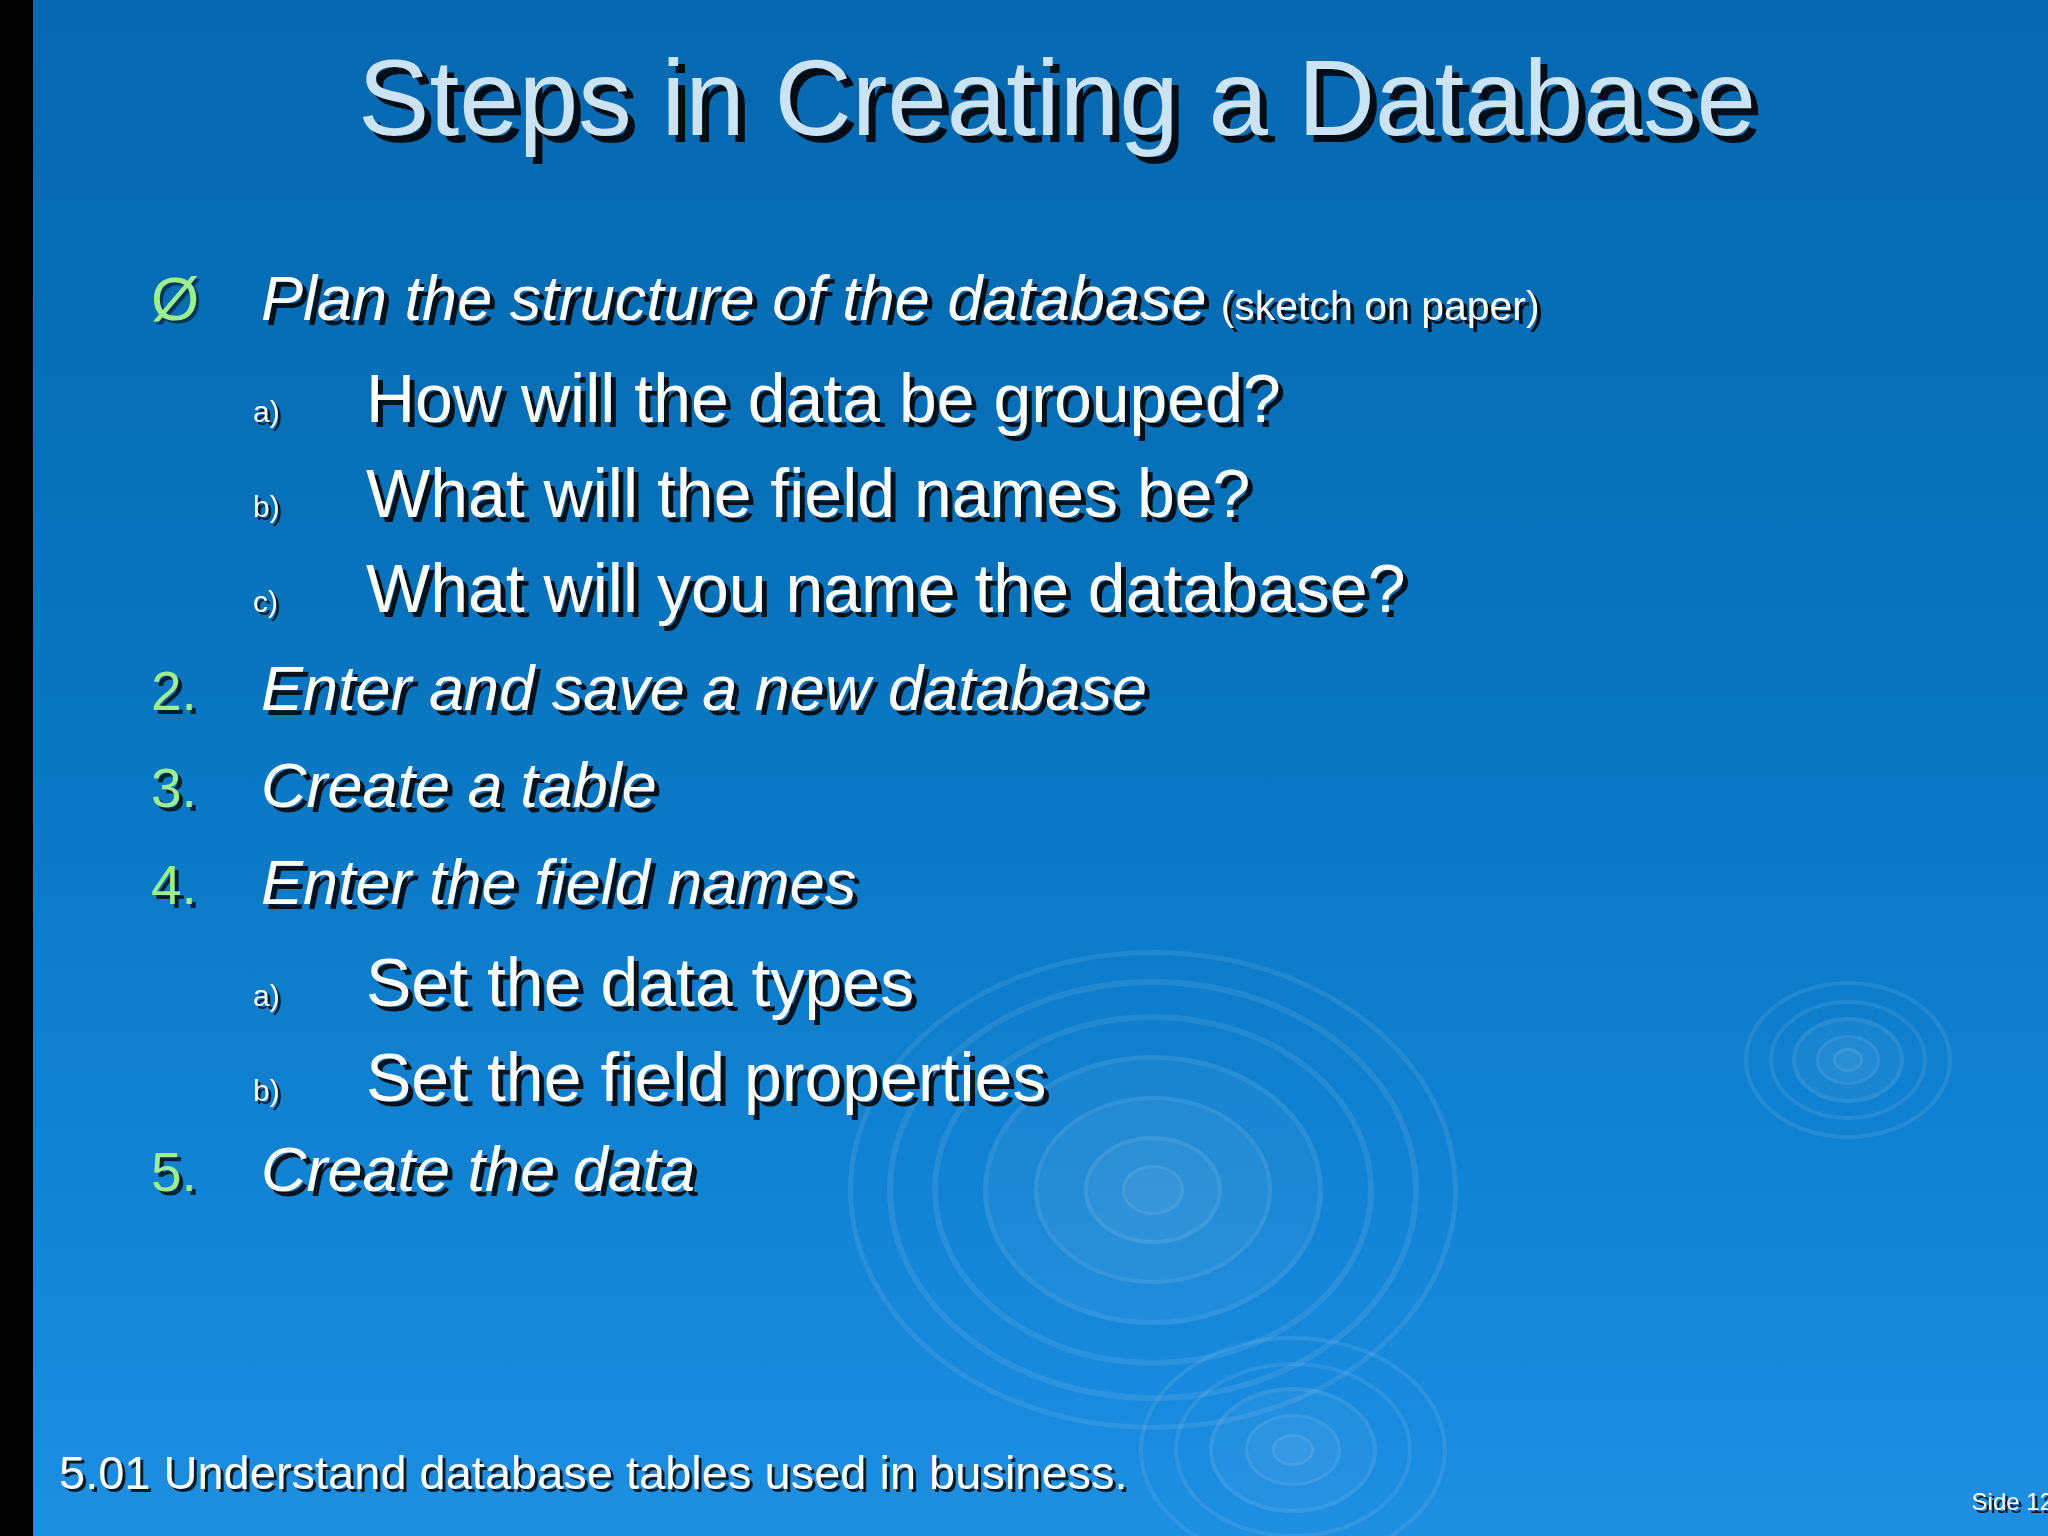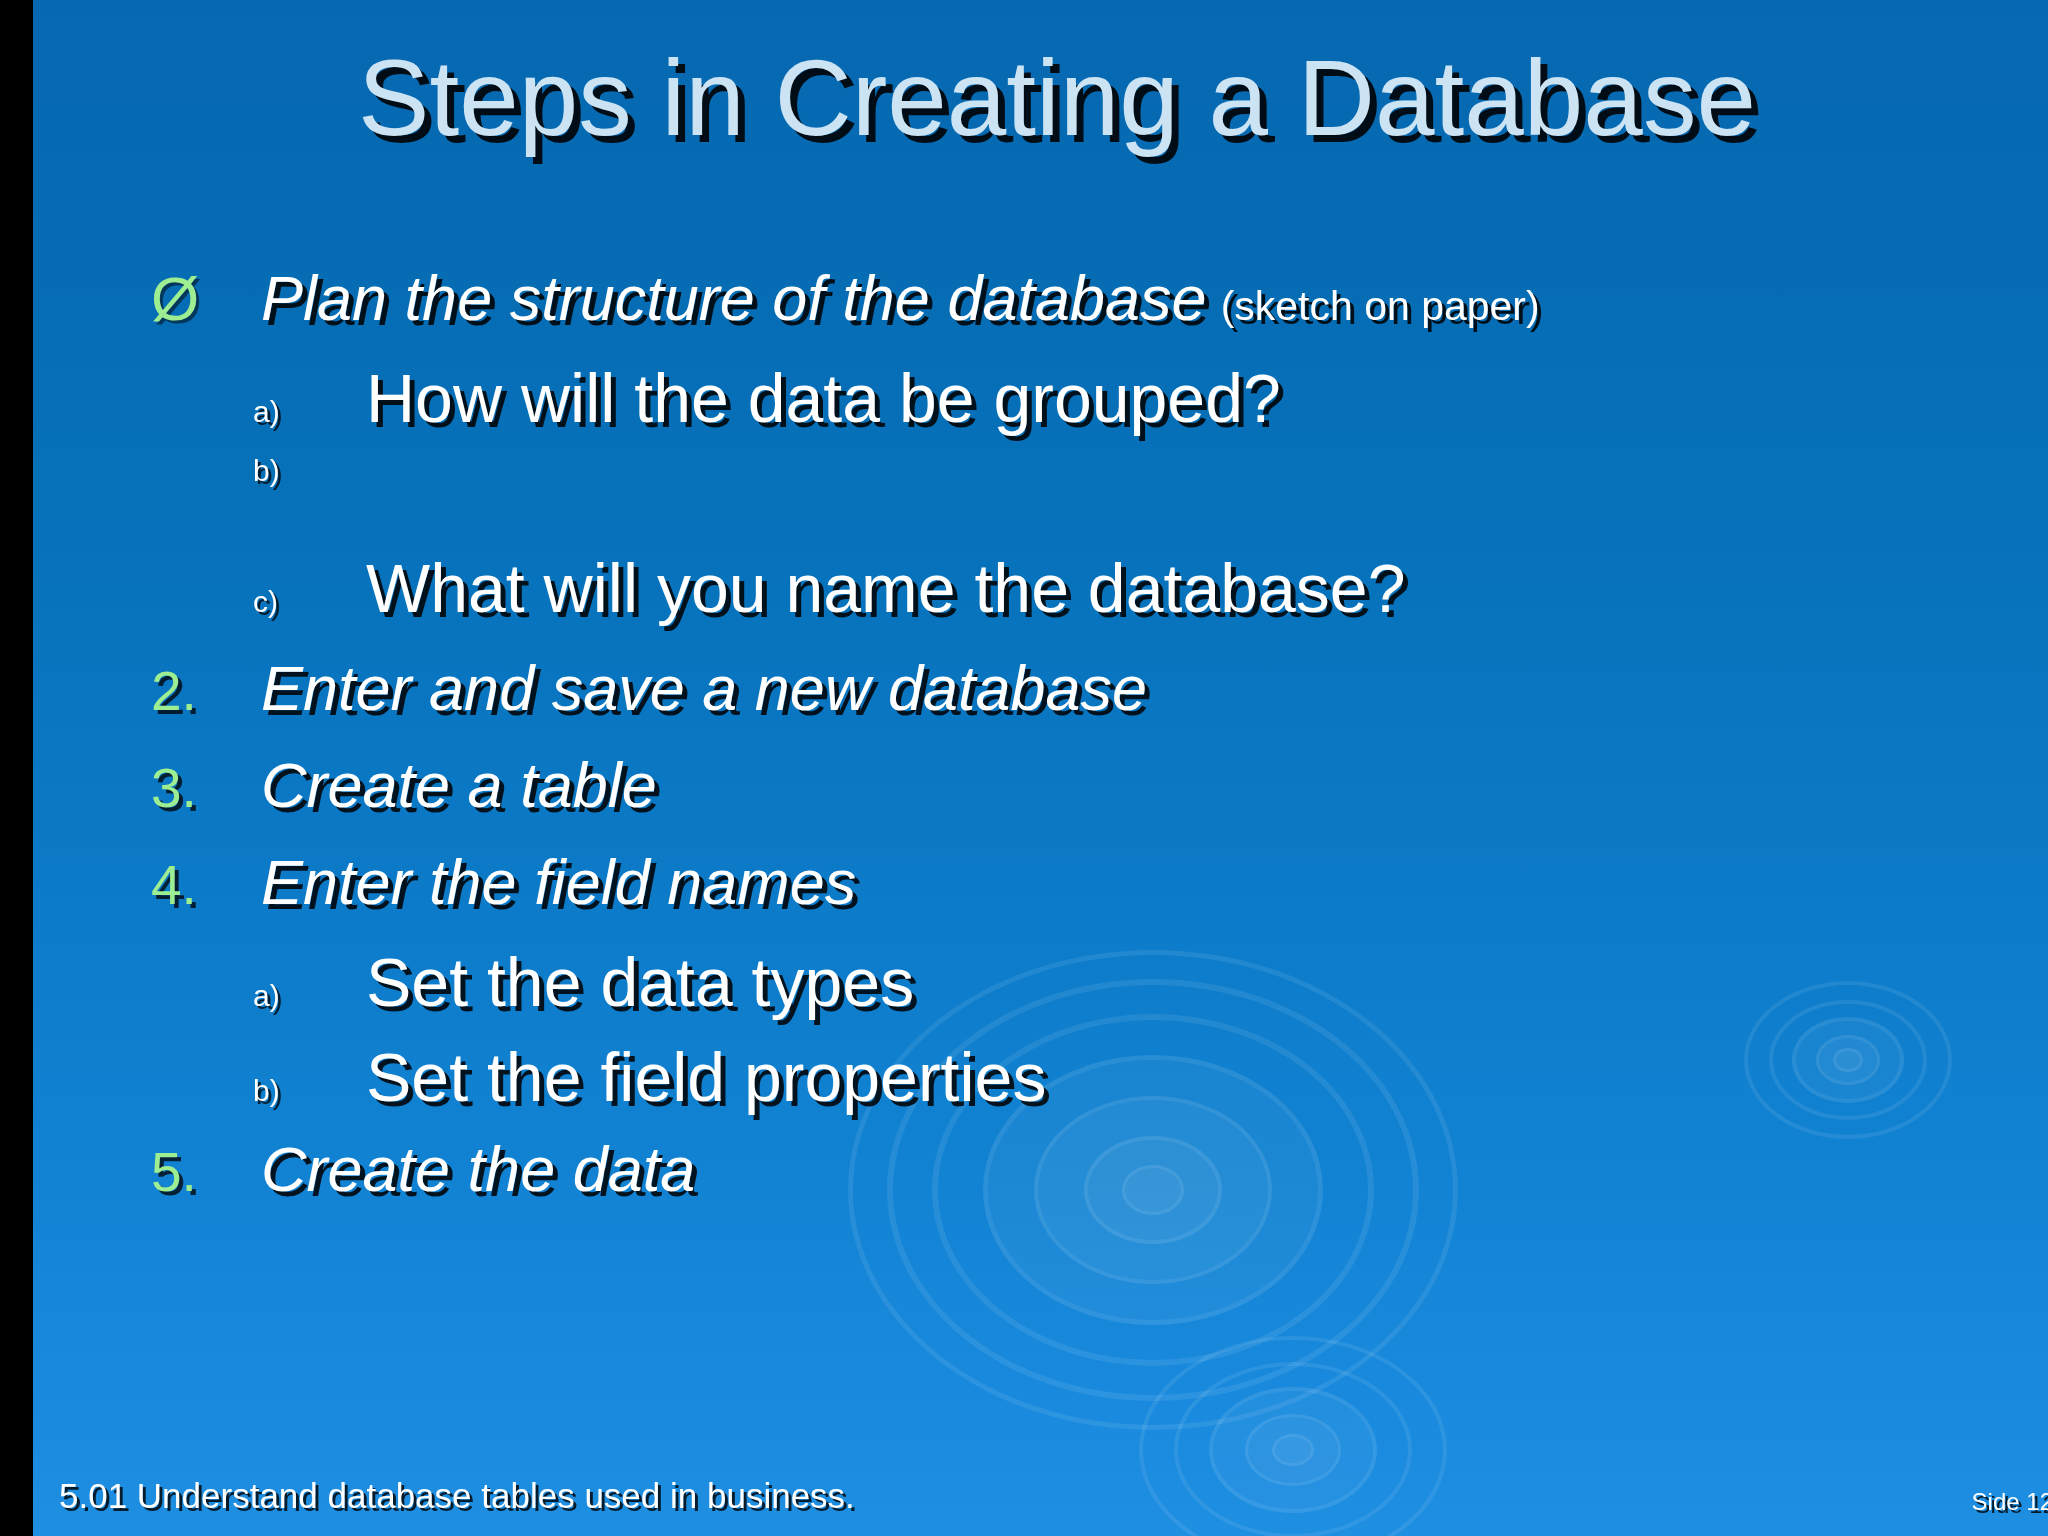--- a/index.html
+++ b/index.html
@@ -123,23 +123,23 @@
     font-size: 68px;
     text-shadow: 5px 5px 0px rgba(0,0,0,0.85);
   }
 
   .gap-sm { height: 8px; }
 
   
   #footer-left {
     position: absolute;
     left: 26px;
-    bottom: 20px;
-    color: #ffffff;
-    font-size: 35px;
+    bottom: 36px;
+    color: #ffffff;
+    font-size: 47px;
     text-shadow: 3px 3px 0px rgba(0,0,0,0.8);
     white-space: nowrap;
   }
   #footer-right {
     position: absolute;
     right: 28px;
     bottom: 20px;
     color: #ffffff;
     font-size: 24px;
     text-shadow: 3px 3px 0px rgba(0,0,0,0.8);
@@ -190,20 +190,21 @@
       <span class="sub">(sketch on paper)</span>
     </div>
 
     <div class="row lvl2">
       <span class="marker">a)</span>
       <span class="txt">How will the data be grouped?</span>
     </div>
 
     <div class="row lvl2">
       <span class="marker">b)</span>
+      <span class="txt">What will the field names be?</span>
     </div>
 
     <div class="row lvl2">
       <span class="marker">c)</span>
       <span class="txt">What will you name the database?</span>
     </div>
 
     <div class="gap-sm"></div>
 
     <div class="row lvl1">

